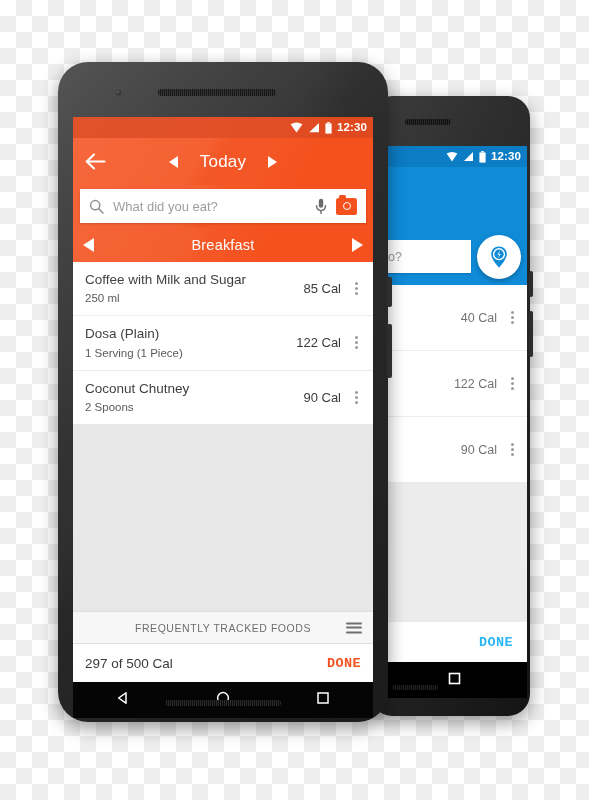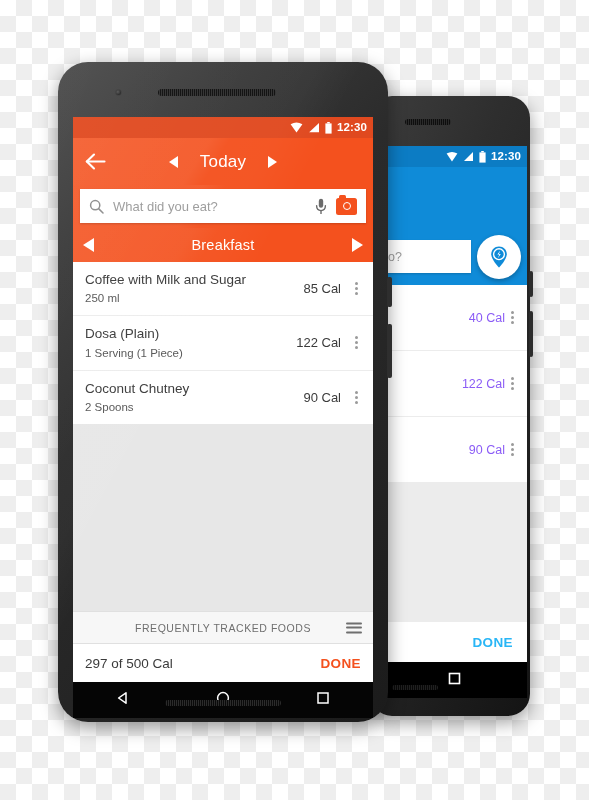--- a/index.html
+++ b/index.html
@@ -364,21 +364,21 @@
     height: 38px;
     background: #ffffff;
     display: flex;
     align-items: center;
     justify-content: space-between;
     padding: 0 12px;
   }
   .footer-cal { font-size: 13.5px; color: #3b3b3b; }
   .footer-done {
     font-size: 13.5px; font-weight: bold; letter-spacing: .4px;
-    color: #f4511e; cursor: pointer;
+    color: #f4511e; cursor: pointer; font-family: Liberation Mono, monospace;
   }
   .footer-done.blue { color: #29b6f6; }
 
   
   .app-back { height: 100%; display: flex; flex-direction: column; background:#fff; }
   .blue-header {
     background: #0f8bd8;
     height: 118px;
     position: relative;
   }
@@ -414,21 +414,21 @@
   .back-food-row {
     height: 66px;
     display: flex;
     align-items: center;
     justify-content: flex-end;
     padding-right: 8px;
     border-bottom: 1px solid #ececec;
     background: #ffffff;
     cursor: pointer;
   }
-  .back-food-cal { font-size: 12.5px; color: #8b5cf6; margin-right: 0; }
+  .back-food-cal { font-size: 12.5px; color: #737373; margin-right: 8px; }
   .back-filler { flex: 1; background: #ececec; }
   .back-strip {
     height: 33px;
     background: #ffffff;
     border-top: 1px solid #e0e0e0;
     border-bottom: 1px solid #e0e0e0;
     display: flex; align-items: center;
     padding-left: 4px;
     position: relative;
   }

